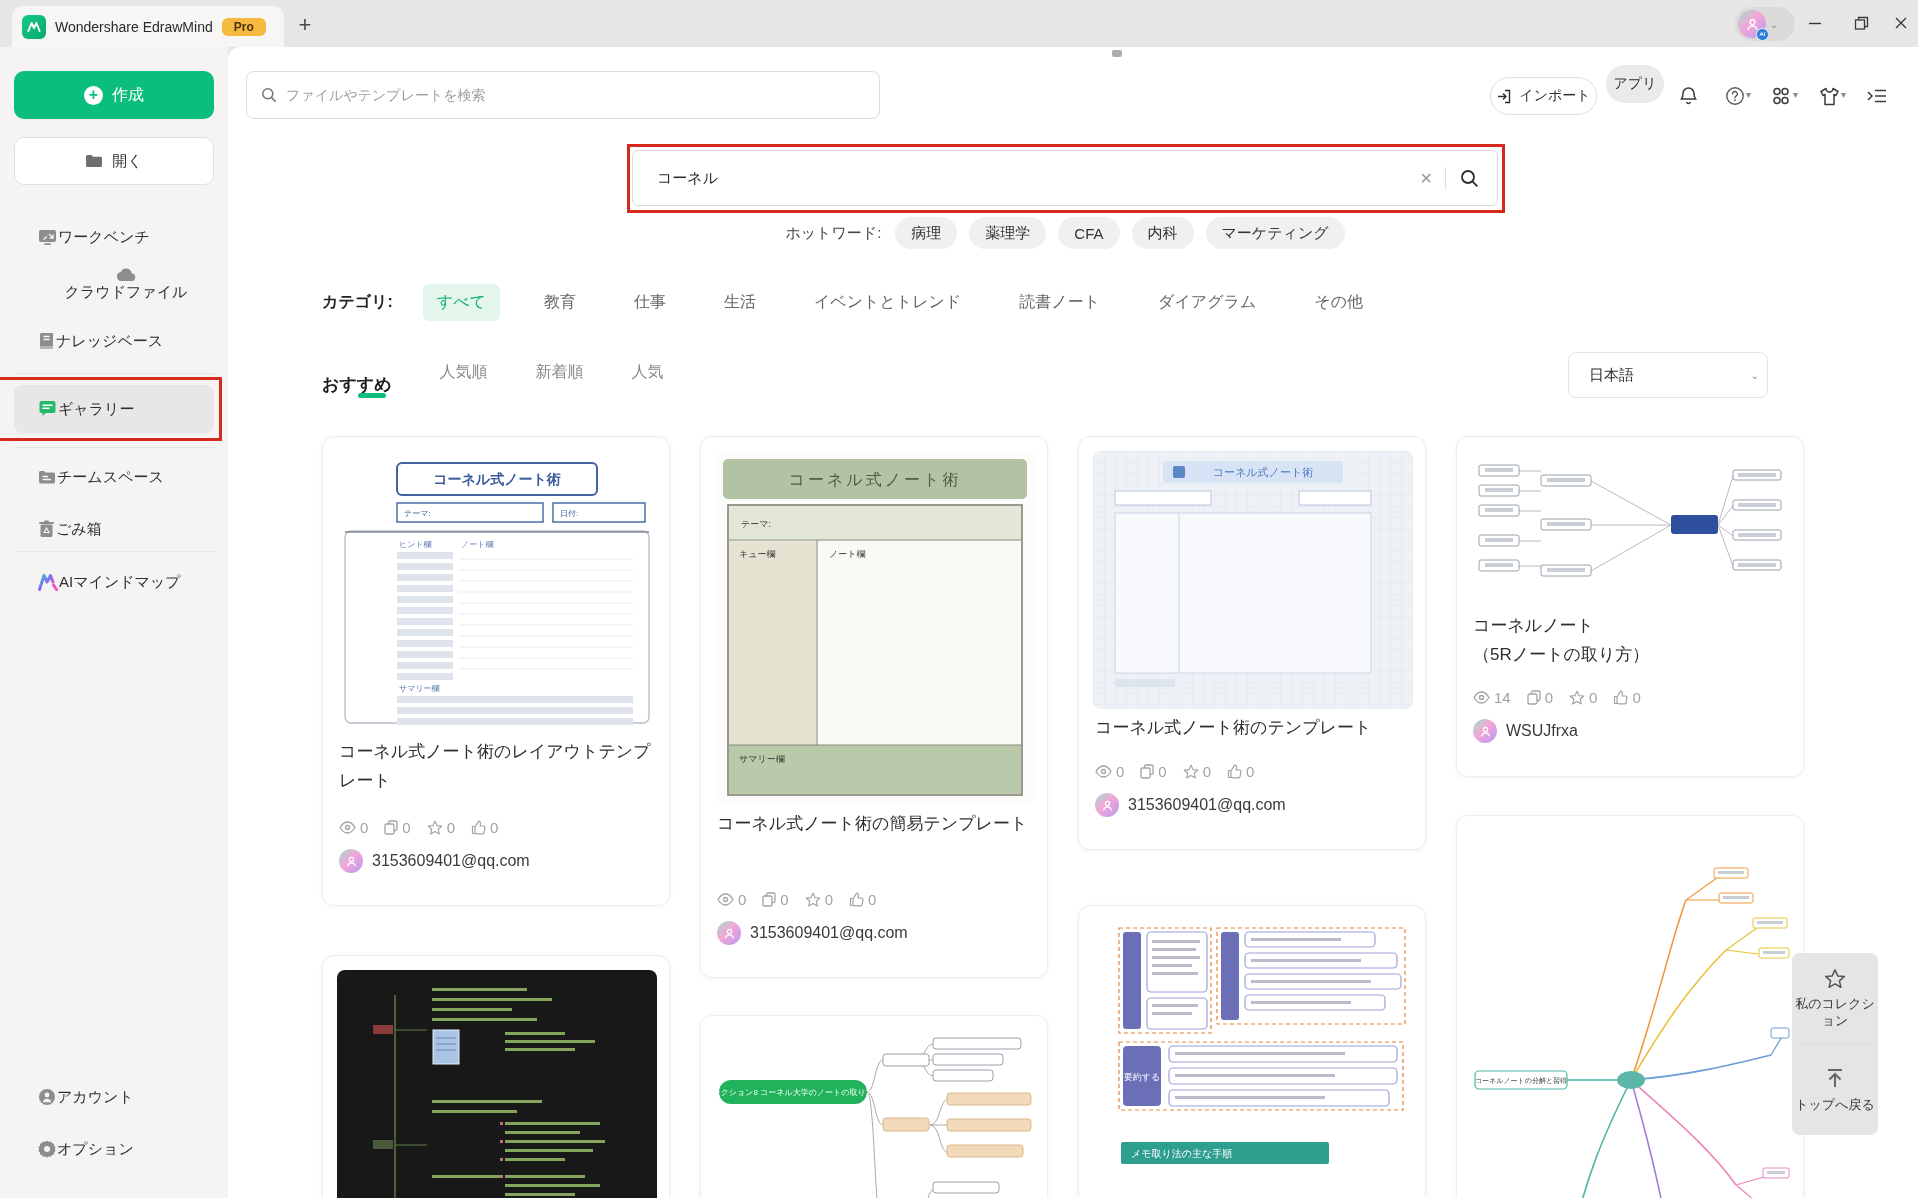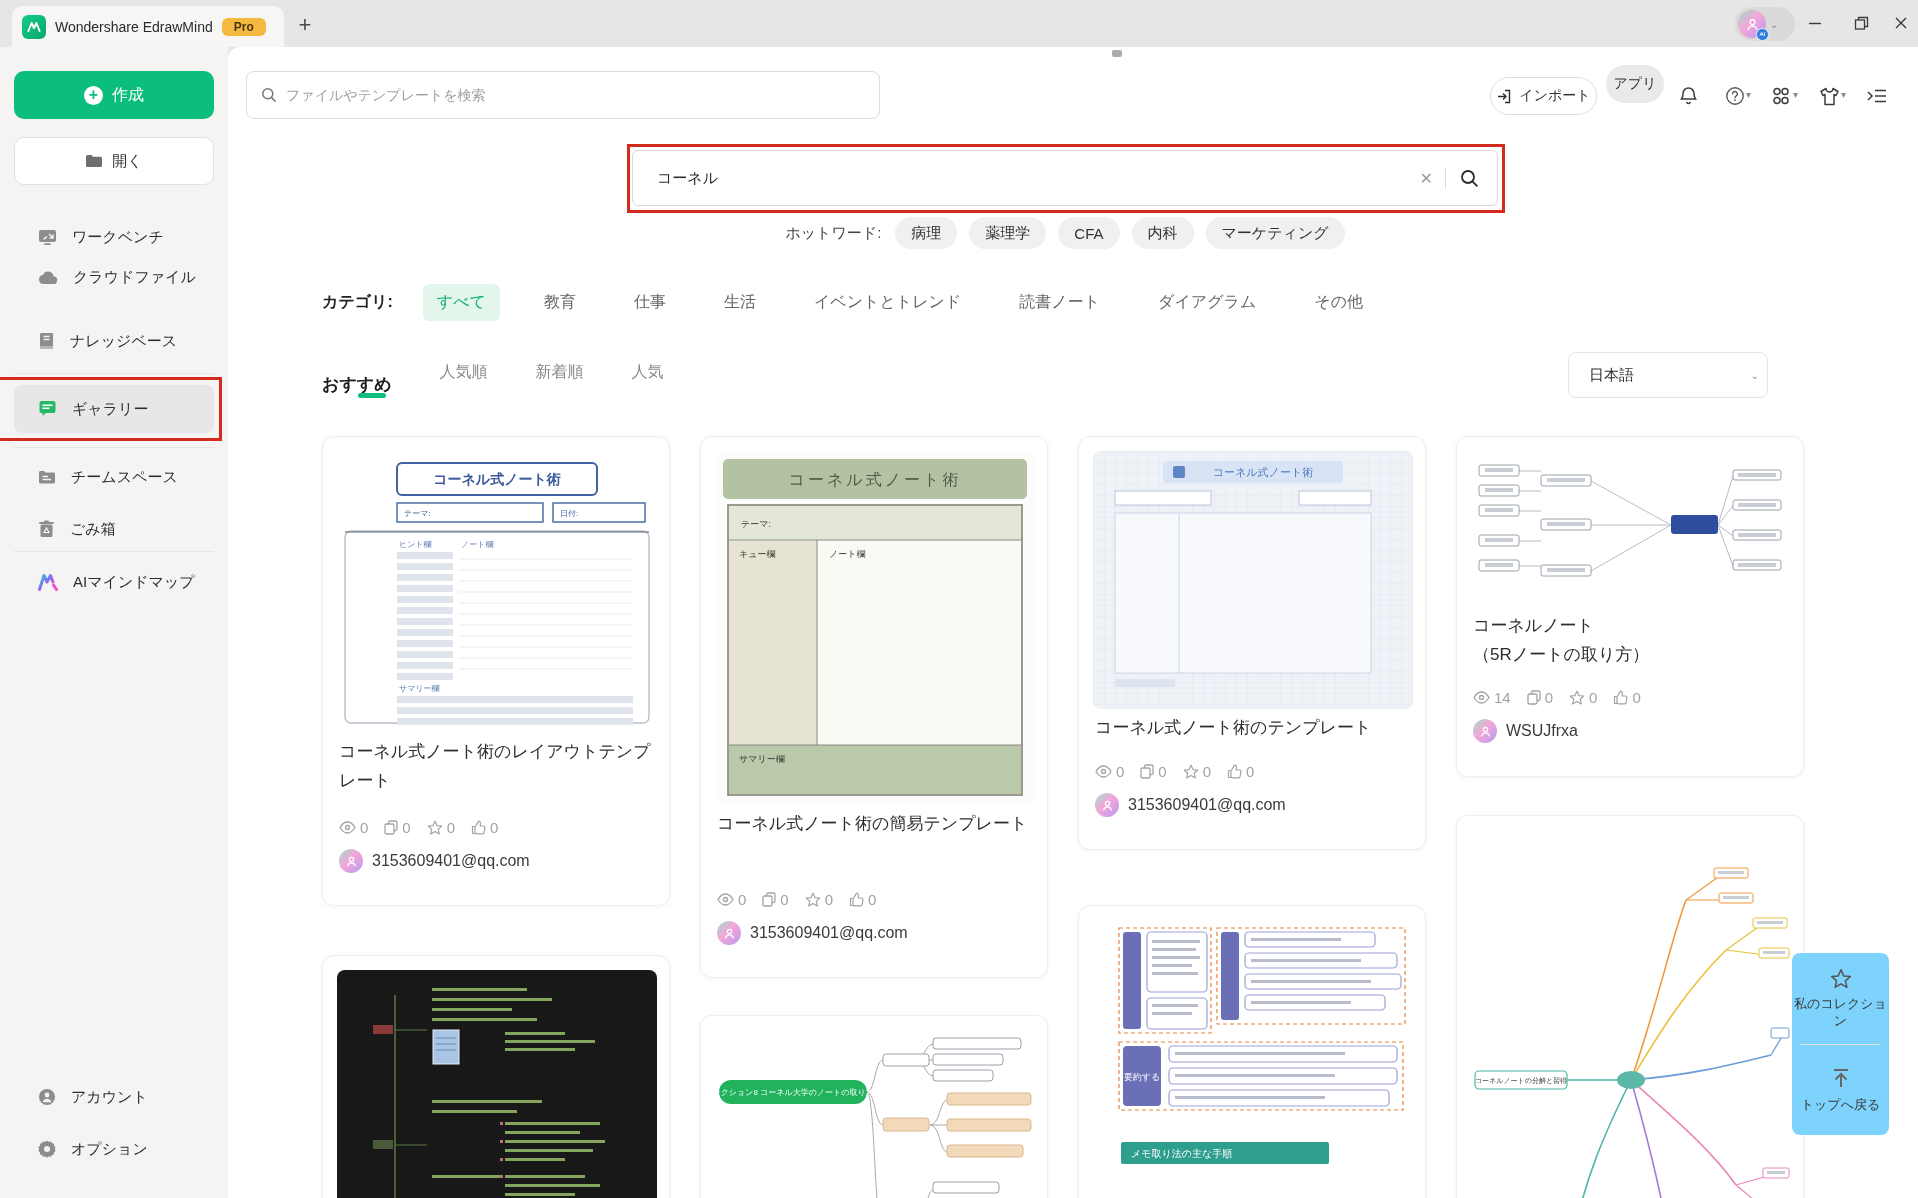--- a/index.html
+++ b/index.html
@@ -19,21 +19,21 @@
   .avatar-grad { width:28px; height:28px; border-radius:50%; background:linear-gradient(135deg,#9fe0c8 0%,#f3a6d8 45%,#b79af0 100%); position:relative; display:flex; align-items:center; justify-content:center; }
   .avatar-grad svg { display:block; }
   .acct-badge { position:absolute; right:-3px; bottom:-3px; width:13px; height:13px; border-radius:50%; background:#2b7de0; border:1.5px solid #f0eeee; display:flex; align-items:center; justify-content:center; }
   .winbtn { top:8px; width:34px; height:30px; display:flex; align-items:center; justify-content:center; color:#3a3a3a; }
 
   
   .sidebar { left:0; top:47px; width:228px; height:1151px; background:#f5f4f3; }
   .create-btn { left:14px; top:24px; width:200px; height:48px; background:#0cbe7e; border-radius:10px; display:flex; align-items:center; justify-content:center; gap:9px; color:#fff; font-size:16px; cursor:pointer; }
   .plus-circle { width:19px; height:19px; background:#fff; border-radius:50%; color:#0cbe7e; font-size:16px; font-weight:bold; display:flex; align-items:center; justify-content:center; line-height:1; }
   .open-btn { left:14px; top:90px; width:200px; height:48px; background:#fff; border:1px solid #e3e1e0; border-radius:10px; display:flex; align-items:center; justify-content:center; gap:9px; color:#333; font-size:15px; cursor:pointer; }
-  .nav-item { left:14px; width:200px; height:44px; display:flex; align-items:center; padding-left:24px; gap:15px; font-size:15px; color:#2e2e2e; border-radius:8px; cursor:pointer; }
+  .nav-item { left:14px; width:200px; height:44px; display:flex; align-items:center; padding-left:24px; gap:1px; font-size:15px; color:#2e2e2e; border-radius:8px; cursor:pointer; }
   .nav-item.sel { background:#e9e7e6; }
   .nav-item svg { flex:0 0 auto; }
   .side-div { left:14px; width:200px; height:1px; background:#e7e5e4; }
   .annot { border:3px solid #d42a1e; background:transparent; pointer-events:none; z-index:50; }
 
   
   .content { left:228px; top:47px; width:1690px; height:1151px; background:#fff; border-radius:12px 0 0 0; }
   .drag-handle { left:884px; top:3px; width:10px; height:7px; background:#adadad; border-radius:2px; }
 
   .fsearch { left:18px; top:24px; width:634px; height:48px; border:1px solid #dcdcdc; border-radius:8px; background:#fff; display:flex; align-items:center; padding:0 14px; gap:9px; }
@@ -70,21 +70,21 @@
   
   .card { width:348px; background:#fff; border:1px solid #efeeed; border-radius:12px; box-shadow:0 1px 5px rgba(0,0,0,.05); cursor:pointer; }
   .thumb { position:absolute; left:14px; top:14px; width:320px; border-radius:8px; overflow:hidden; }
   .card-title { position:absolute; left:16px; font-size:17px; line-height:29px; color:#2e2e2e; white-space:pre-line; }
   .card-stats { position:absolute; left:16px; display:flex; align-items:center; gap:16px; color:#a3a3a3; font-size:15px; }
   .stat { display:flex; align-items:center; gap:4px; }
   .card-user { position:absolute; left:16px; display:flex; align-items:center; gap:9px; font-size:16px; color:#3a3a3a;justify-content:flex-end; }
   .mini-av { width:24px; height:24px; border-radius:50%; background:linear-gradient(135deg,#9fe0c8 0%,#f3a6d8 45%,#b79af0 100%); display:flex; align-items:center; justify-content:center; }
 
   
-  .float-panel { left:1564px; top:906px; width:97px; height:182px; background:#7dd3fc; border-radius:8px; display:flex; flex-direction:column; z-index:40; }
+  .float-panel { left:1564px; top:906px; width:86px; height:182px; background:#e5e5e5; border-radius:8px; display:flex; flex-direction:column; z-index:40; }
   .fp-btn { flex:1; display:flex; flex-direction:column; align-items:center; justify-content:center; gap:6px; font-size:13px; color:#3a3a3a; text-align:center; cursor:pointer; line-height:17px; }
   .fp-div { height:1px; background:#dddcdb; margin:0 8px; }
 </style>
 </head>
 <body>
 
 <div id="app">
 
   <div class="abs titlebar">
     <div class="abs tab">
@@ -143,21 +143,21 @@
 
     <div class="abs nav-item" style="top:168px;">
       <svg width="19" height="17" viewBox="0 0 19 17">
           <rect x="1" y="1" width="17" height="12" rx="2" fill="#8d8d8d"></rect>
           <path d="M11 5 L15 9 M15 5.5 V9 H11.5" stroke="#f5f4f3" stroke-width="1.4" fill="none"></path>
           <path d="M5.5 10.5 L9 7.5" stroke="#f5f4f3" stroke-width="1.4"></path>
           <rect x="6" y="14.2" width="7" height="1.8" rx=".9" fill="#8d8d8d"></rect>
         </svg>
       <span>ワークベンチ</span>
     </div>
-    <div class="abs nav-item" style="top:208px;">
+    <div class="abs nav-item" style="top:220px;flex-direction:column;">
       <svg width="20" height="15" viewBox="0 0 20 15">
           <path d="M5.5 14 a4.5 4.5 0 0 1 -.6 -8.96 A5.6 5.6 0 0 1 15.6 6.2 a3.9 3.9 0 0 1 -.6 7.8 Z" fill="#8d8d8d"></path>
         </svg>
       <span>クラウドファイル</span>
     </div>
     <div class="abs nav-item" style="top:272px;">
       <svg width="17" height="18" viewBox="0 0 17 18">
           <path d="M2 2.5 C2 1.7 2.7 1 3.5 1 H15 V14 H3.8 C2.8 14 2 14.7 2 15.7 Z" fill="#8d8d8d"></path>
           <path d="M2 15.7 C2 14.7 2.8 14 3.8 14 H15 V17 H3.8 C2.8 17 2 16.7 2 15.7" fill="#b5b5b5"></path>
           <path d="M5.5 4.5 H11.5 M5.5 7.5 H11.5" stroke="#f5f4f3" stroke-width="1.3"></path>

